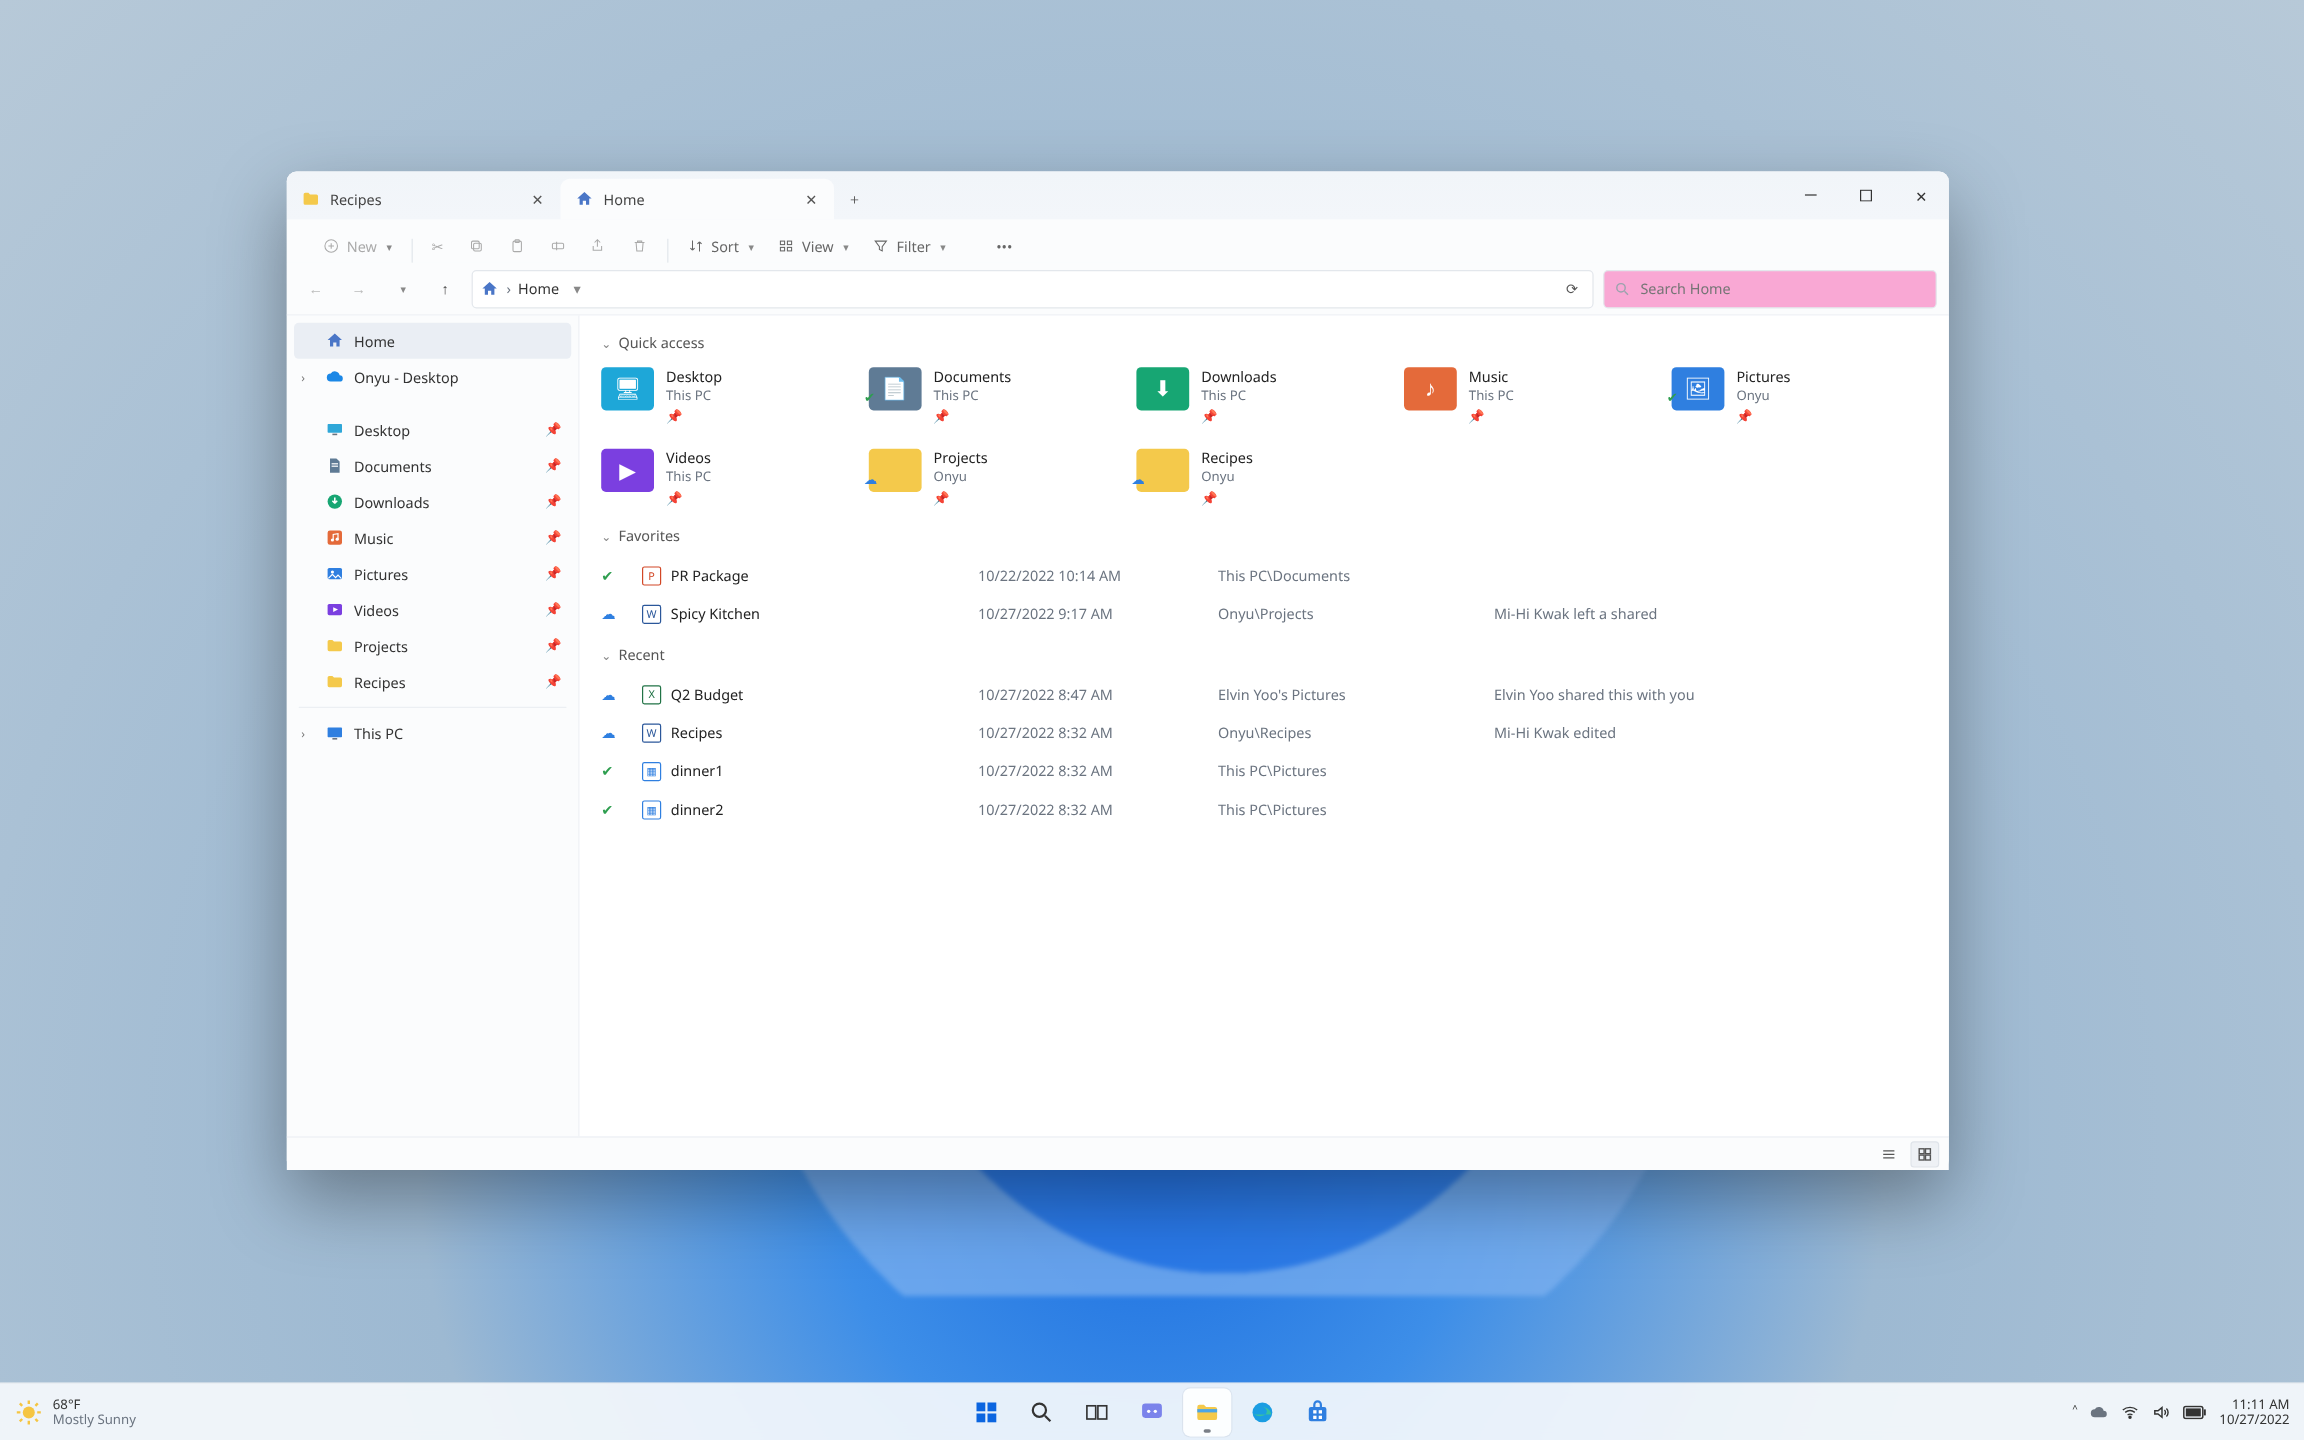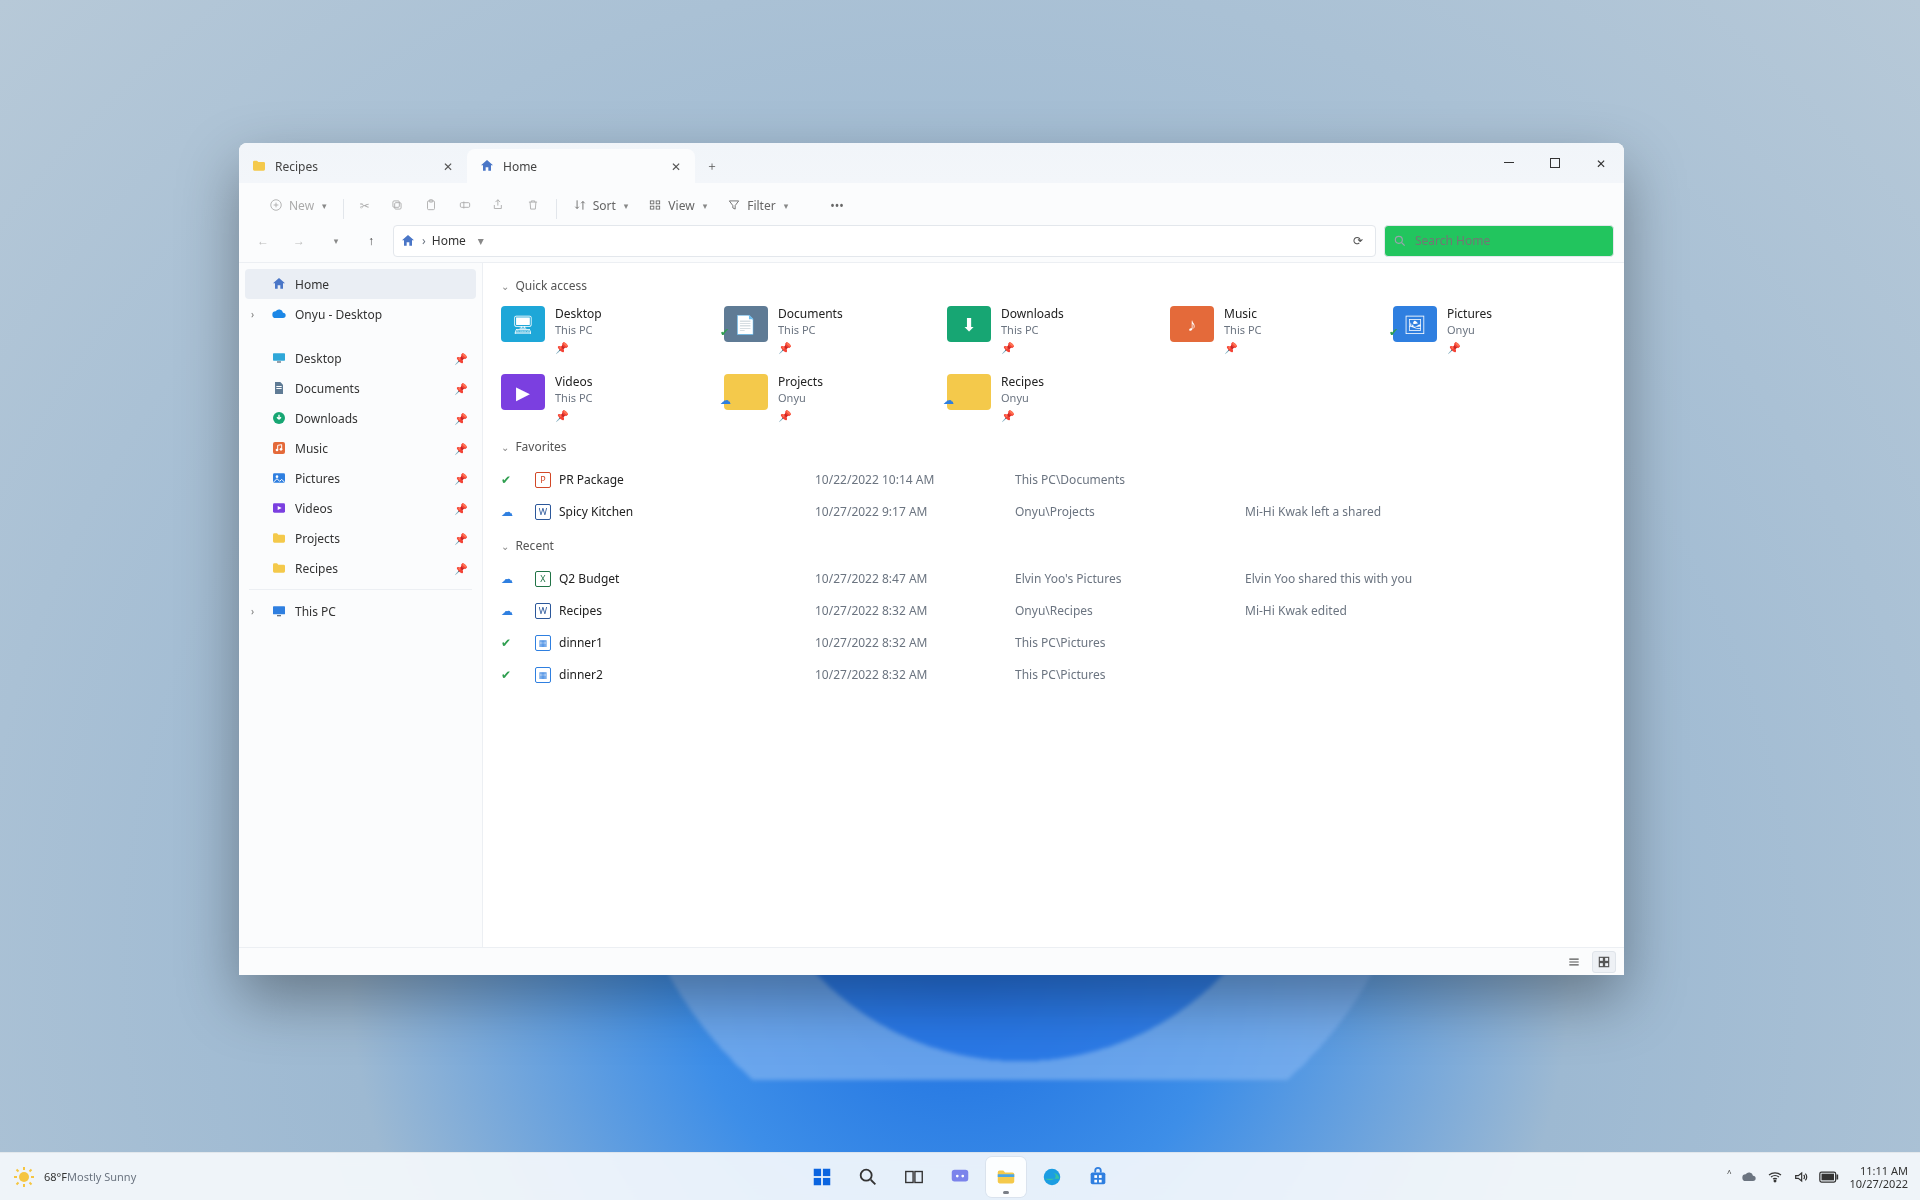--- a/index.html
+++ b/index.html
@@ -61,21 +61,21 @@
   }
   .navbtn{width:28px;height:28px;display:flex;align-items:center;justify-content:center;border-radius:4px;color:#444;}
   .navbtn.disabled{color:#bbb;}
   .addr {
     flex:1; height:32px; border:1px solid #e3e7ec; border-radius:4px; background:#fff;
     display:flex; align-items:center; padding:0 6px; gap:6px; color:#333;
   }
   .addr .refresh{margin-left:auto;color:#555;width:22px;text-align:center;}
   .addr .dd{color:#888;width:18px;text-align:center;}
   .search {
-    width:230px; height:32px; border:1px solid #e3e7ec; border-radius:4px; background:#22c55e;
+    width:278px; height:32px; border:1px solid #e3e7ec; border-radius:4px; background:#f9a8d4;
     display:flex; align-items:center; padding:0 8px; gap:8px; color:#888;
   }
   .search input{border:none;outline:none;flex:1;font-size:12px;color:#333;background:transparent;}
 
   
   .body { flex:1; display:flex; min-height:0; }
   .sidebar {
     width:244px; border-right:1px solid #eceff3; background:#fbfcfd;
     padding:6px 6px; overflow:auto;
   }
@@ -120,21 +120,21 @@
   }
   .tb-left{display:flex;align-items:center;gap:10px;padding-left:12px;}
   .tb-center{position:absolute;left:50%;transform:translateX(-50%);display:flex;gap:6px;}
   .tb-ico{width:40px;height:40px;display:flex;align-items:center;justify-content:center;border-radius:6px;}
   .tb-ico.active{background:rgba(255,255,255,0.9);box-shadow:0 0 0 1px rgba(0,0,0,0.05);} 
   .tb-ico.running::after{content:"";position:absolute;bottom:3px;width:6px;height:3px;border-radius:2px;background:#7a7f87;}
   .tb-ico{position:relative;}
   .tb-right{margin-left:auto;display:flex;align-items:center;gap:10px;padding-right:12px;color:#333;}
   .tb-clock{display:flex;flex-direction:column;align-items:flex-end;font-size:11px;line-height:13px;}
   .weather{display:flex;align-items:center;gap:8px;}
-  .weather .txt{display:flex;flex-direction:row;font-size:11px;line-height:13px;color:#333;}
+  .weather .txt{display:flex;flex-direction:column;font-size:11px;line-height:13px;color:#333;}
 
   
   svg{display:block;}
   .muted{color:#6b7480;}
   .ic14{width:14px;height:14px;}
   .ic16{width:16px;height:16px;}
 </style>
 </head>
 <body>
 

